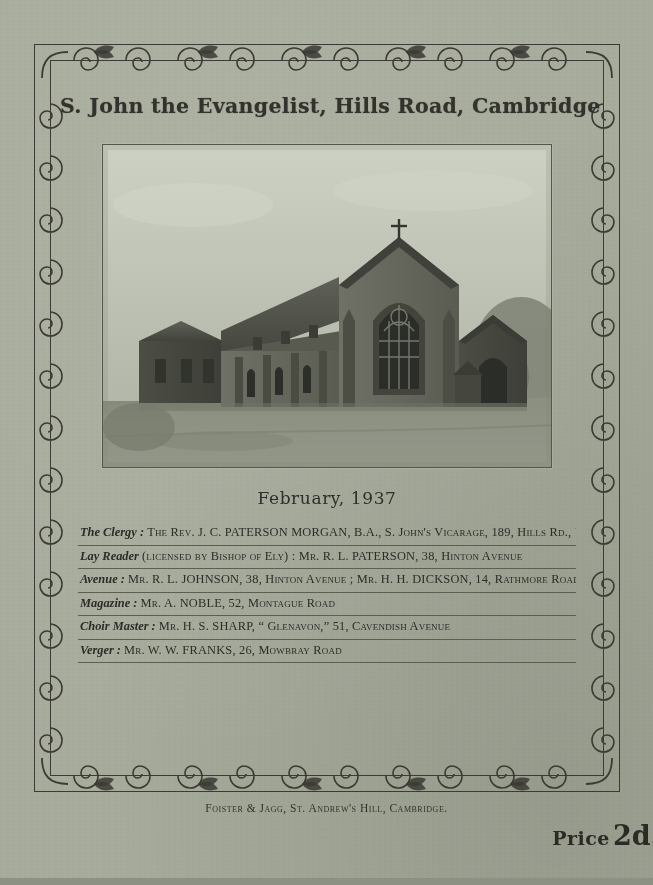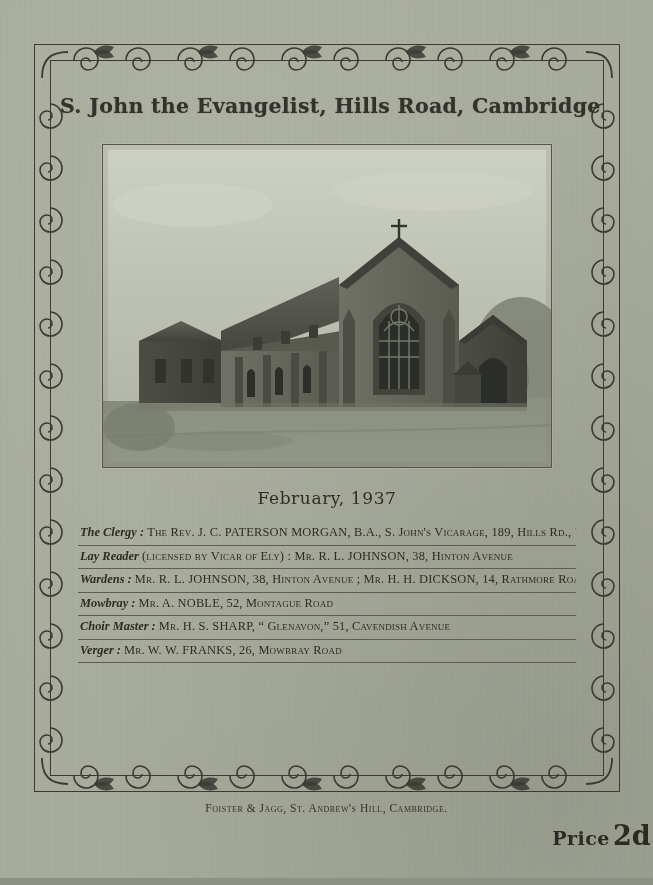--- a/index.html
+++ b/index.html
@@ -384,28 +384,28 @@
     <div class="issue-date">February,  1937</div>
 
     <div class="staff">
       <div class="staff-line">
         <span class="role">The Clergy :</span>
         <span class="sc">The Rev. J. C. PATERSON MORGAN, B.A., S. John's Vicarage, 189, Hills Rd.,</span>
         <span class="ital">Vicar</span>
       </div>
       <div class="staff-line">
         <span class="role">Lay Reader</span>
-        <span class="sc">(licensed by Vicar of Ely) :  Mr. R. L. JOHNSON, 38, Hinton Avenue</span>
-      </div>
-      <div class="staff-line">
-        <span class="role">Wardens :</span>
+        <span class="sc">(licensed by Bishop of Ely) :  Mr. R. L. PATERSON, 38, Hinton Avenue</span>
+      </div>
+      <div class="staff-line">
+        <span class="role">Avenue :</span>
         <span class="sc">Mr. R. L. JOHNSON, 38, Hinton Avenue ;  Mr. H. H. DICKSON, 14, Rathmore Road</span>
       </div>
       <div class="staff-line">
-        <span class="role">Mowbray :</span>
+        <span class="role">Magazine :</span>
         <span class="sc">Mr. A. NOBLE, 52, Montague Road</span>
       </div>
       <div class="staff-line">
         <span class="role">Choir Master :</span>
         <span class="sc">Mr. H. S. SHARP, “ Glenavon,” 51, Cavendish Avenue</span>
       </div>
       <div class="staff-line">
         <span class="role">Verger :</span>
         <span class="sc">Mr. W. W. FRANKS, 26, Mowbray Road</span>
       </div>

